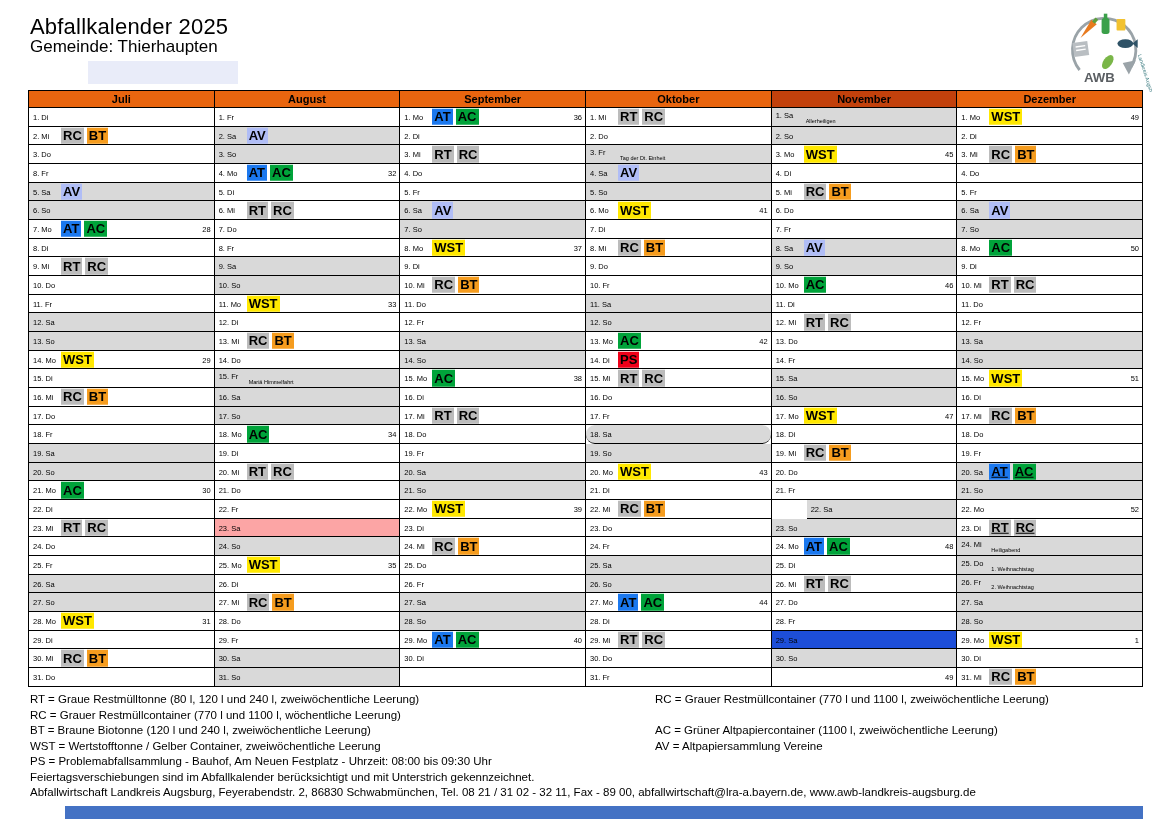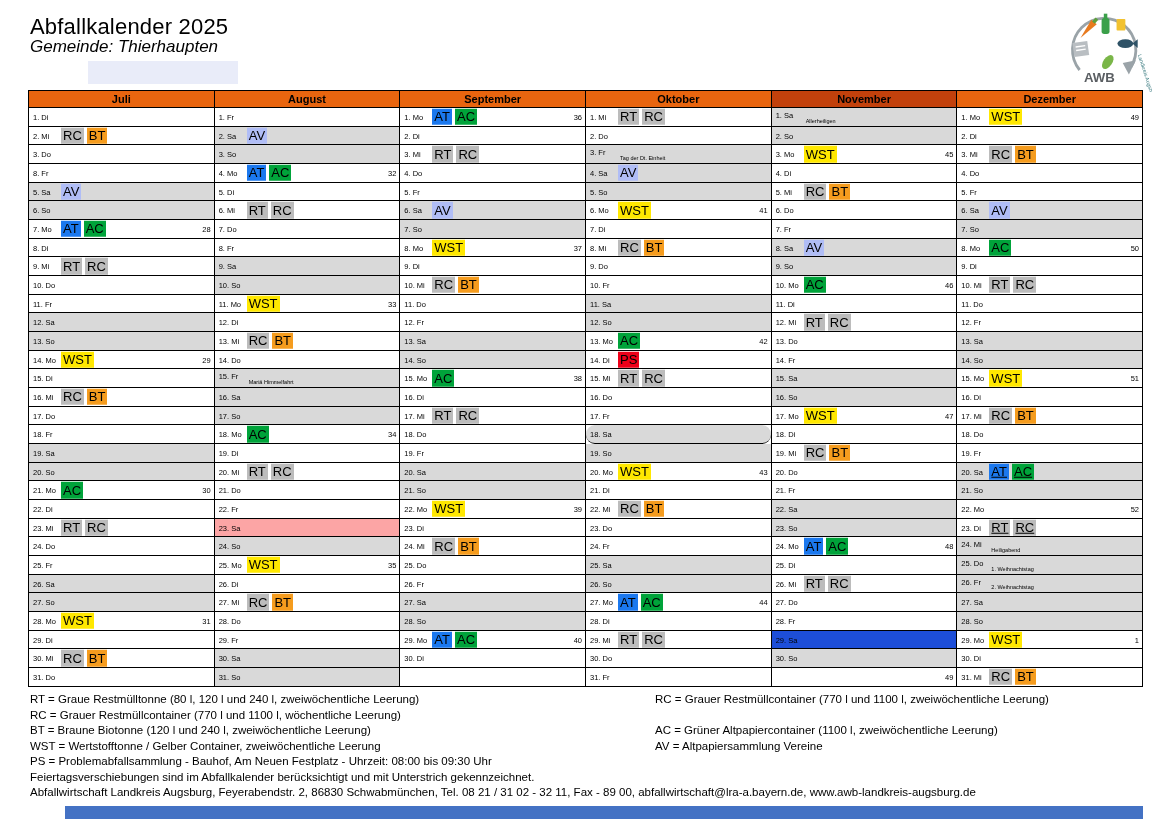--- a/index.html
+++ b/index.html
@@ -1,37 +1,37 @@
 <!DOCTYPE html>
 <html><head>
 <meta charset="utf-8">
 <style>
   * { margin:0; padding:0; box-sizing:border-box; }
   html,body { background:#ffffff; }
   body { font-family:"Liberation Sans", sans-serif; }
   .page { position:relative; width:1165px; height:819px; background:#fff; overflow:hidden; }
 
   .title { position:absolute; left:30px; top:14px; font-size:22px; color:#000; letter-spacing:0.2px; }
-  .subtitle { position:absolute; left:30px; top:37px; font-size:17px; color:#000;font-style:italic; }
+  .subtitle { position:absolute; left:30px; top:37px; font-size:17px; color:#000; }
   .muni-box { position:absolute; left:88px; top:61px; width:150px; height:23px; background:#e9ecf9; }
 
   .logo { position:absolute; left:1060px; top:4px; width:92px; height:88px; }
 
   .calendar { position:absolute; left:28px; top:90px; width:1115px; height:597px;
               display:flex; border:1.5px solid #000; background:#fff; }
   .month-col { flex:1 1 0; display:flex; flex-direction:column; border-right:1px solid #000; min-width:0; }
   .month-col:last-child { border-right:none; }
   .month-header { height:17px; line-height:17px; text-align:center; font-weight:bold; font-size:11px;
                   color:#000; border-bottom:1px solid #000; }
   .day-row { position:relative; flex:1 1 0; border-bottom:1px solid #000; background:#fff; min-height:0; }
   .day-row:last-child { border-bottom:none; }
   .day-row.gray { background:#d9d9d9; }
   .day-label { position:absolute; left:4px; top:50%; transform:translateY(-50%); font-size:7.5px; color:#000; white-space:nowrap; }
   .day-label.top { top:3px; transform:none; }
-  .badges { position:absolute; left:32px; top:50%; transform:translateY(-50%); display:flex; gap:3px; }
+  .badges { position:absolute; left:32px; top:50%; transform:translateY(-50%); display:flex; gap:3px;font-weight:bold; }
   .badge { font-size:13px; line-height:1; padding:1.5px 2px 2px 2px; color:#000; white-space:nowrap; }
   .badge.u { text-decoration:underline; }
   .note { position:absolute; left:34px; top:9.5px; font-size:5.5px; color:#000; white-space:nowrap; }
   .week { position:absolute; right:3px; top:50%; transform:translateY(-50%); font-size:7.5px; color:#000; }
 
   .legend { position:absolute; left:30px; top:692px; width:1113px; font-size:11.5px; color:#000; }
   .legend-row { display:flex; height:15.5px; line-height:15.5px; white-space:nowrap; }
   .legend-left { width:625px; }
   .legend-wide { height:15.5px; line-height:15.5px; white-space:nowrap; }
 
@@ -703,21 +703,21 @@
             <span class="badge" style="background: rgb(188, 188, 188);">RC</span>
             <span class="badge" style="background: rgb(245, 156, 30);">BT</span>
           </span>
         </div>
         <div class="day-row">
           <span class="day-label">20. Do</span>
         </div>
         <div class="day-row">
           <span class="day-label">21. Fr</span>
         </div>
-        <div class="day-row gray" style="background: rgb(217, 217, 217);">
+        <div class="day-row gray" style="background: rgb(217, 217, 217); margin-left: 35px;">
           <span class="day-label">22. Sa</span>
         </div>
         <div class="day-row gray" style="background: rgb(217, 217, 217);">
           <span class="day-label">23. So</span>
         </div>
         <div class="day-row">
           <span class="day-label">24. Mo</span>
           <span class="badges">
             <span class="badge" style="background: rgb(27, 120, 238);">AT</span>
             <span class="badge" style="background: rgb(0, 163, 58);">AC</span>

